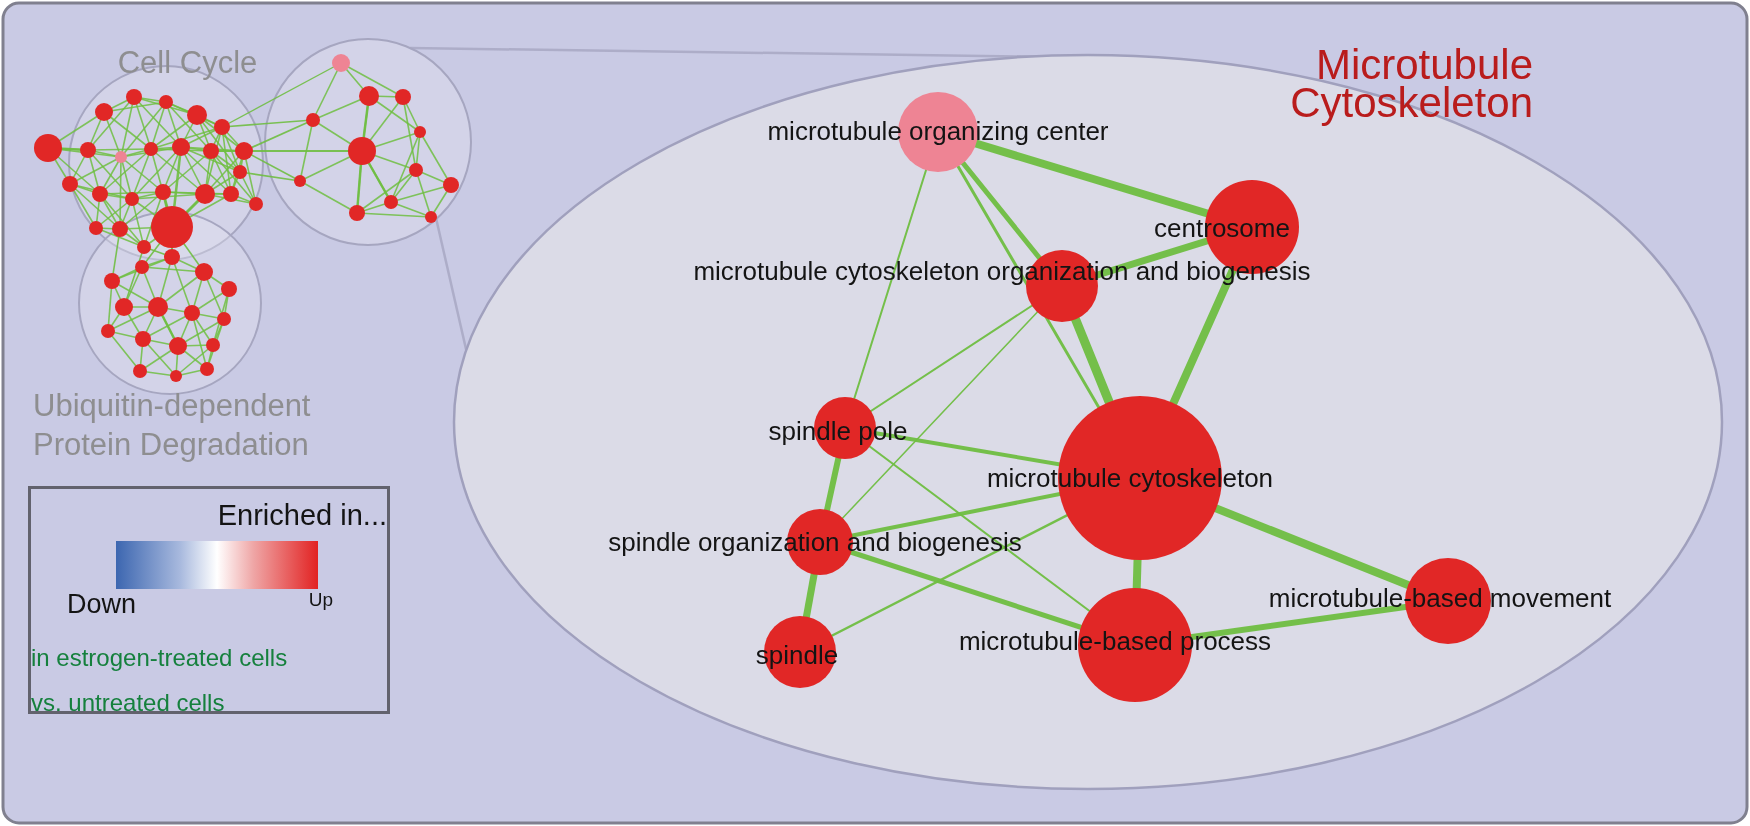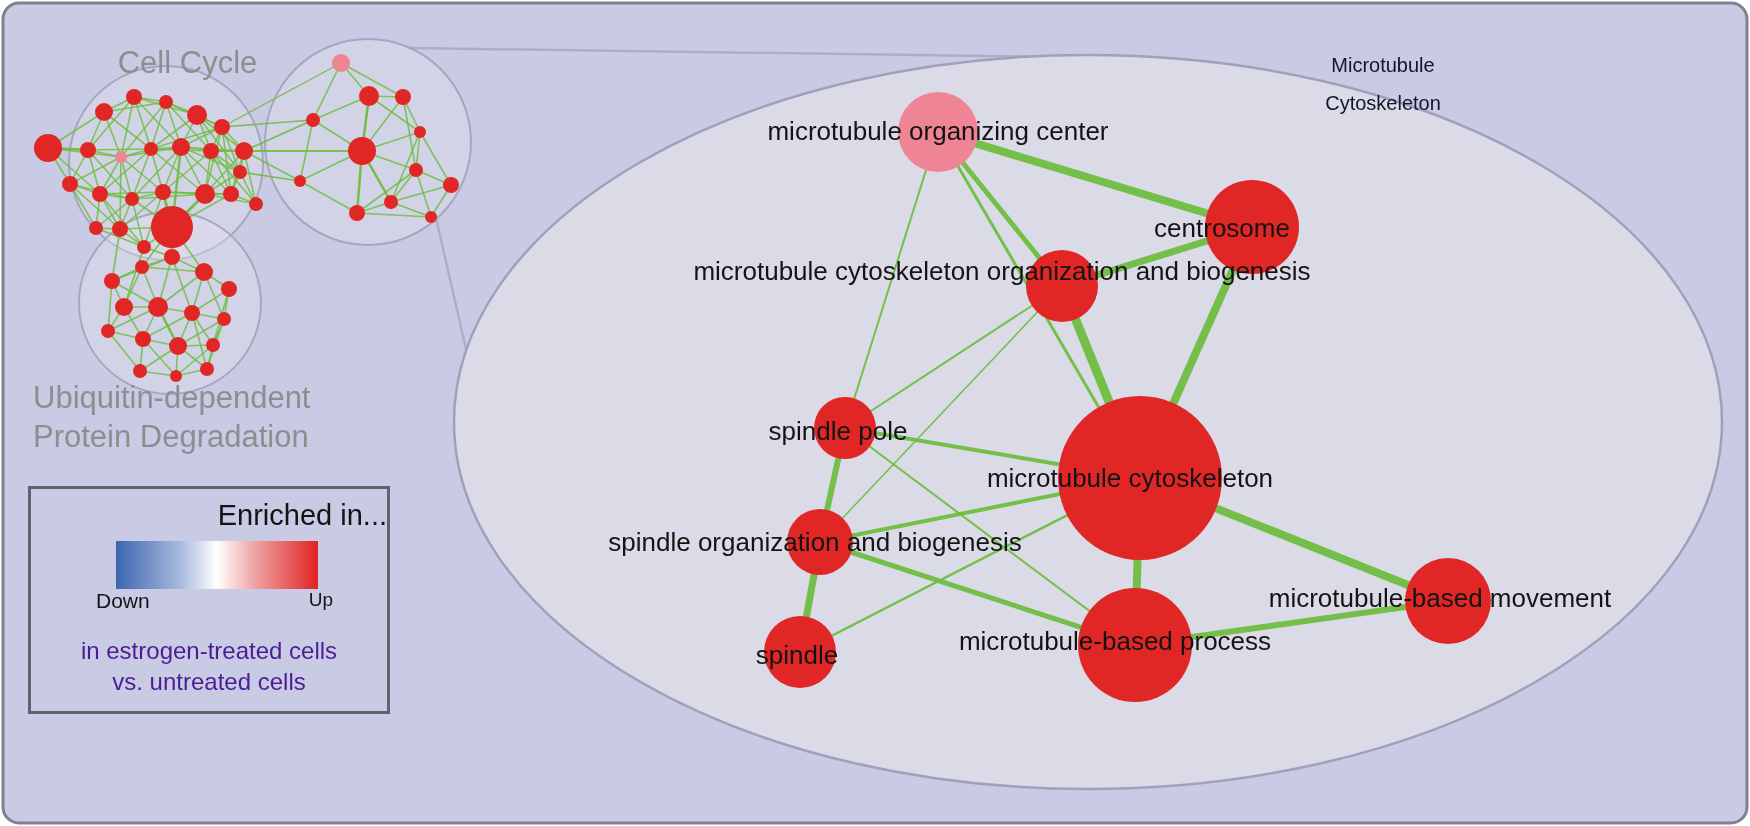--- a/index.html
+++ b/index.html
@@ -1,26 +1,26 @@
 <!DOCTYPE html>
 <html><head>
 <meta charset="utf-8">
 <style>
   html,body{margin:0;padding:0;background:#ffffff;}
   .stage{position:relative;width:1750px;height:826px;font-family:"Liberation Sans",sans-serif;overflow:hidden;background:#ffffff;}
   .stage svg{position:absolute;left:0;top:0;}
   .overlay{position:absolute;}
   .title-gray{color:#8e8e90;font-size:31px;line-height:39px;white-space:pre-line;}
-  .title-black{color:#0f172a;font-size:20px;line-height:38px;white-space:pre-line;text-align:center;}
+  .title-black{color:#b91c1c;font-size:42px;line-height:38px;white-space:pre-line;text-align:right;}
   .legend{position:absolute;left:28px;top:486px;width:356px;height:222px;border:3px solid #62626d;box-sizing:content-box;}
   .legend-title{position:absolute;top:10px;width:100%;text-align:right;font-size:29px;color:#141414;}
   .legend-bar{position:absolute;left:85px;top:52px;width:202px;height:48px;}
-  .legend-down{position:absolute;left:65px;top:100px;font-size:21px;color:#141414;}
+  .legend-down{position:absolute;left:36px;top:100px;font-size:27px;color:#141414;}
   .legend-up{position:absolute;right:54px;top:100px;font-size:19px;color:#141414;}
-  .legend-caption{position:absolute;top:146px;width:100%;text-align:center;font-size:24px;line-height:31px;white-space:pre-line;color:#4c1d95;}
+  .legend-caption{position:absolute;top:146px;width:100%;text-align:left;font-size:24px;line-height:45px;white-space:pre-line;color:#15803d;}
 </style>
 </head>
 <body>
 
 <div class="stage">
   <svg id="net-svg" width="1750" height="826" viewBox="0 0 1750 826">
       <rect x="3" y="3" width="1744" height="820" rx="16" fill="#c9cae4" stroke="#80808f" stroke-width="3"></rect>
       <line x1="410" y1="48" x2="1062" y2="57" stroke="#adadc8" stroke-width="2.5"></line>
       <line x1="436" y1="218" x2="520" y2="585" stroke="#adadc8" stroke-width="2.5"></line>
       <circle cx="166" cy="163" r="97" fill="rgba(228,228,240,0.35)" stroke="#a6a6c0" stroke-width="2"></circle>
@@ -313,21 +313,21 @@
       <text x="838" y="440" text-anchor="middle" font-size="26" fill="#141414" font-family="&quot;Liberation Sans&quot;, sans-serif">spindle pole</text>
       <text x="1130" y="487" text-anchor="middle" font-size="26" fill="#141414" font-family="&quot;Liberation Sans&quot;, sans-serif">microtubule cytoskeleton</text>
       <text x="815" y="551" text-anchor="middle" font-size="26" fill="#141414" font-family="&quot;Liberation Sans&quot;, sans-serif">spindle organization and biogenesis</text>
       <text x="797" y="664" text-anchor="middle" font-size="26" fill="#141414" font-family="&quot;Liberation Sans&quot;, sans-serif">spindle</text>
       <text x="1115" y="650" text-anchor="middle" font-size="26" fill="#141414" font-family="&quot;Liberation Sans&quot;, sans-serif">microtubule-based process</text>
       <text x="1440" y="607" text-anchor="middle" font-size="26" fill="#141414" font-family="&quot;Liberation Sans&quot;, sans-serif">microtubule-based movement</text>
     </svg>
 
   <div class="overlay title-gray" style="left:80px;top:43px;width:215px;text-align:center;">Cell Cycle</div>
 
-  <div class="overlay title-gray" style="left:33px;top:378px;">Ubiquitin-dependent
+  <div class="overlay title-gray" style="left:33px;top:386px;">Ubiquitin-dependent
 Protein Degradation</div>
 
   <div class="overlay title-black" style="left:1233px;top:46px;width:300px;">Microtubule
 Cytoskeleton</div>
 
   <div class="legend">
     <div class="legend-title">Enriched in...</div>
     <div class="legend-bar" id="legend-bar" style="background: linear-gradient(90deg, rgb(60, 102, 176) 0%, rgb(169, 186, 222) 32%, rgb(255, 255, 255) 50%, rgb(239, 166, 166) 68%, rgb(226, 34, 34) 100%);"></div>
     <div class="legend-down">Down</div>
     <div class="legend-up">Up</div>

